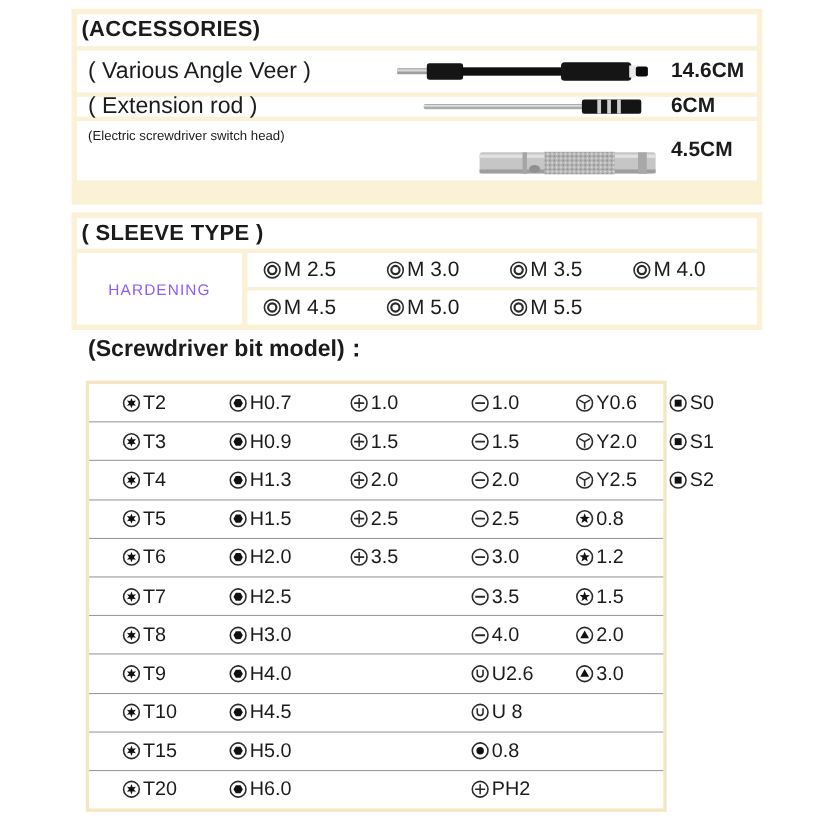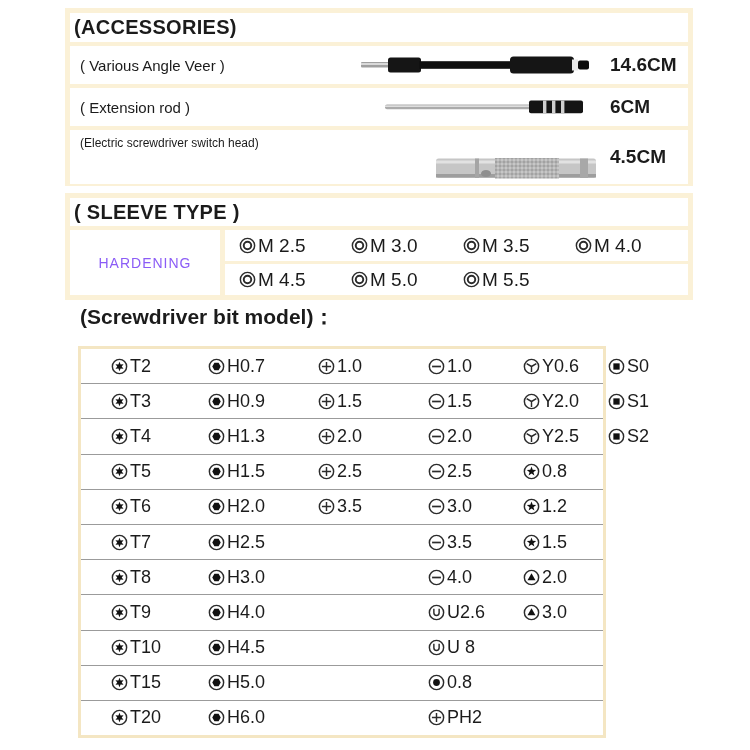--- a/index.html
+++ b/index.html
@@ -7,23 +7,23 @@
         font-family:"Liberation Sans", sans-serif;color:#1b1b1b;}
   .panel{position:absolute;left:65px;width:628px;background:#fbf1d7;
          display:flex;flex-direction:column;gap:4px;padding:5px;box-sizing:border-box;}
   .band{background:#ffffff;position:relative;display:flex;align-items:center;}
   .title-band{font-size:20px;font-weight:600;letter-spacing:0.3px;padding-left:4px;}
   
   .acc{top:8px;height:178px;}
   .acc .title-band{height:29px;flex:none;}
   .acc-row{flex:none;}
   .acc-r1{height:38px;}
-  .acc-r2{height:38px;}
+  .acc-r2{height:18px;}
   .acc-r3{height:54px;}
-  .acc-label{position:absolute;left:10px;top:50%;transform:translateY(-50%);font-size:15px;white-space:nowrap;}
+  .acc-label{position:absolute;left:10px;top:50%;transform:translateY(-50%);font-size:21px;white-space:nowrap;}
   .acc-r3 .acc-label{top:13px;font-size:12px;}
   .acc-len{position:absolute;left:540px;top:50%;transform:translateY(-50%);font-size:19px;font-weight:600;}
   .g{position:absolute;}
   .g1{left:290px;top:50%;transform:translateY(-50%);}
   .g2{left:315px;top:50%;transform:translateY(-50%);}
   .g3{left:365px;bottom:1px;}
   
   .sleeve{top:193px;height:107px;}
   .sleeve .title-band{height:28px;flex:none;}
   .sleeve-body{flex:1;display:flex;gap:5px;}

